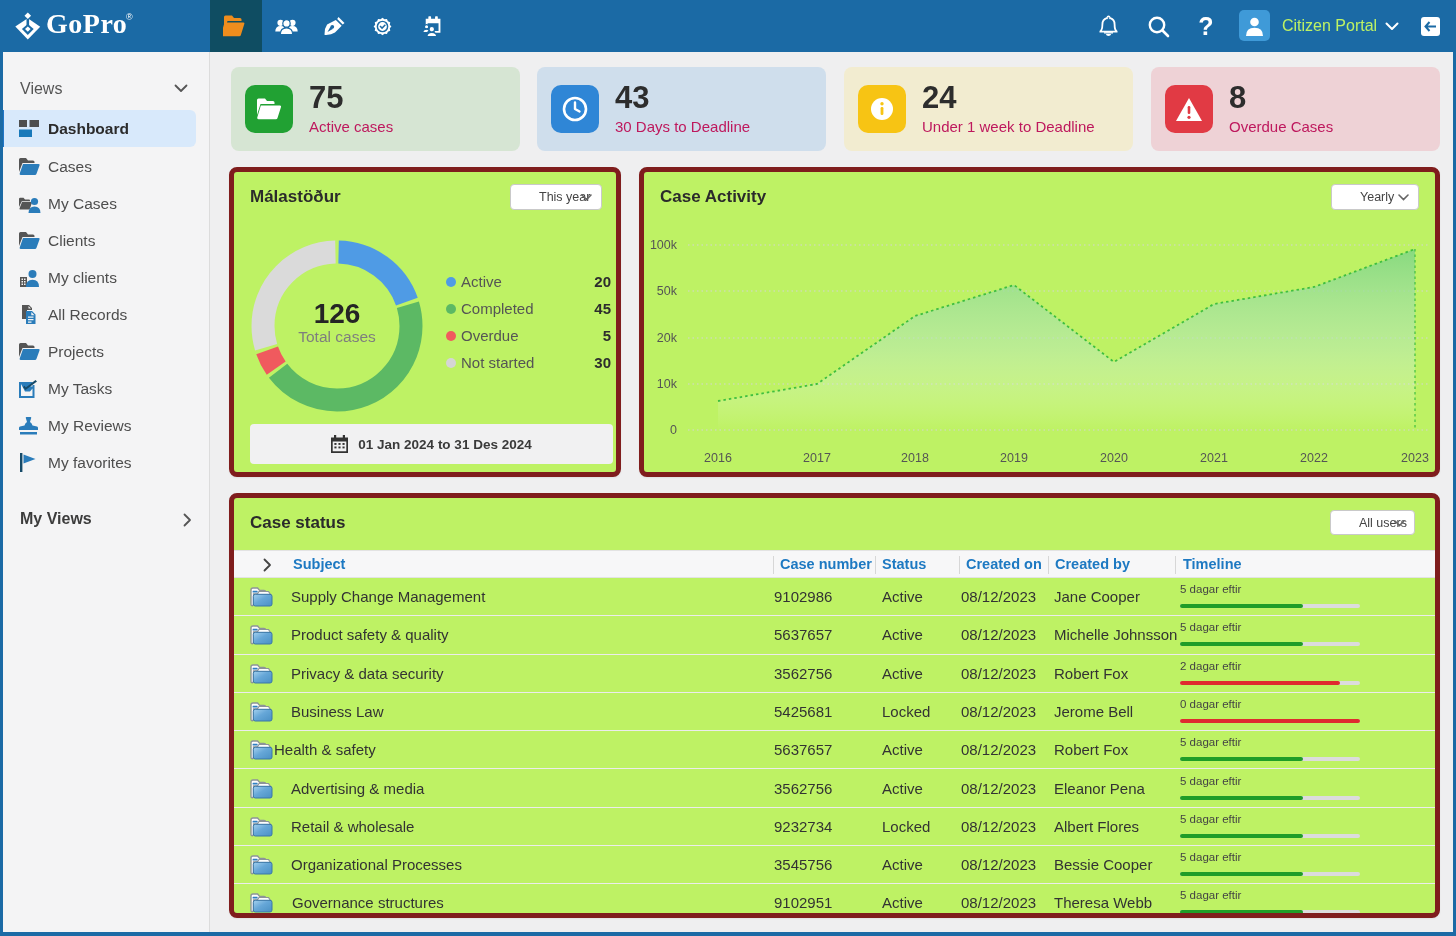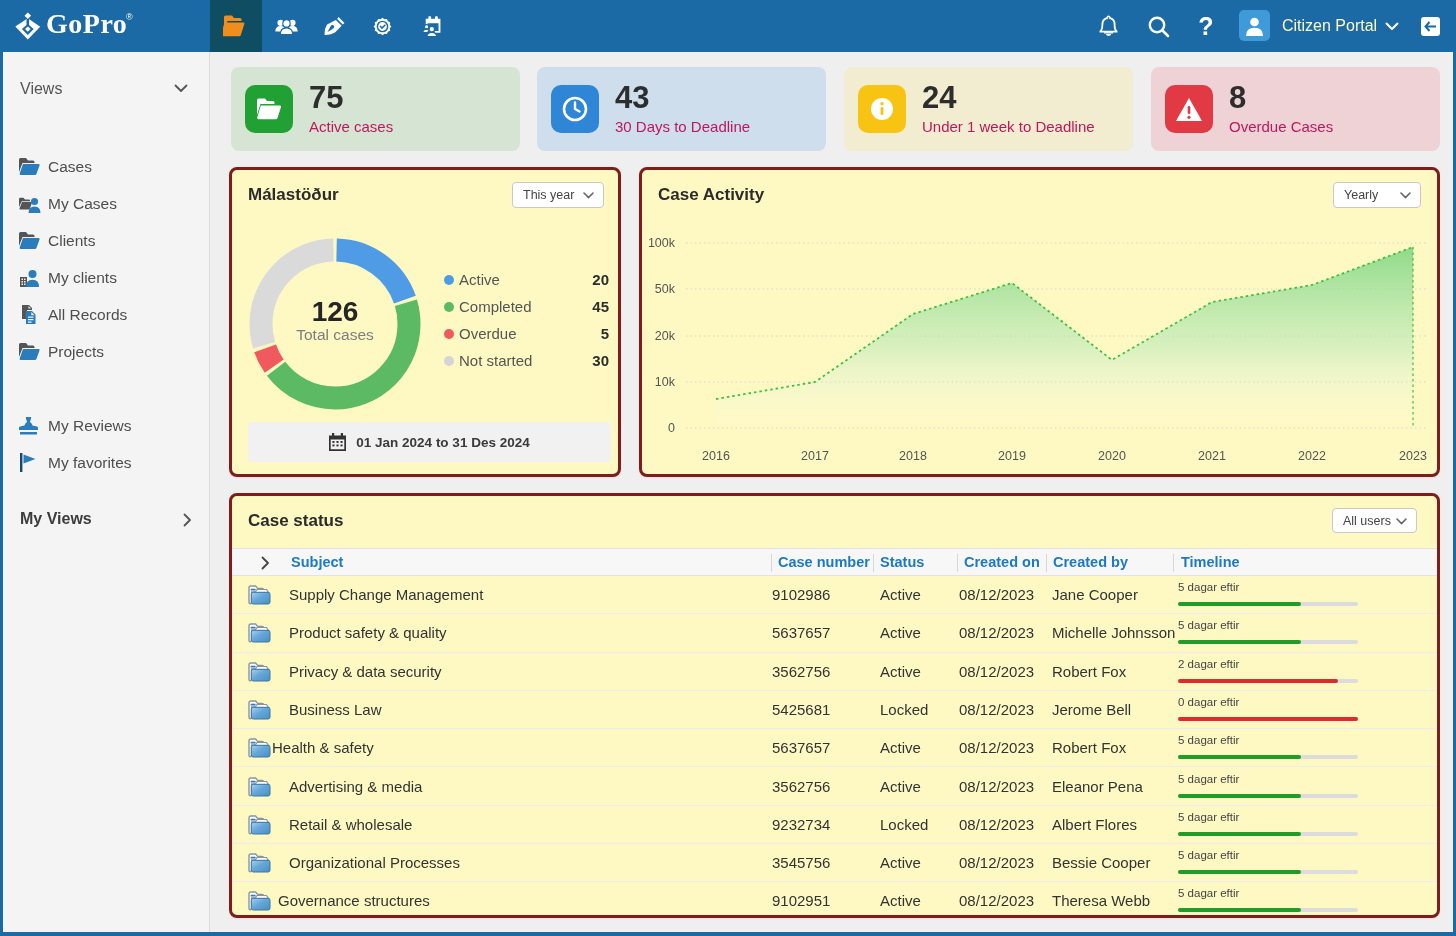--- a/index.html
+++ b/index.html
@@ -9,40 +9,40 @@
 #frameL{position:absolute;left:0;top:0;width:3px;height:936px;background:#1b6aa5;z-index:50;}
 #frameR{position:absolute;right:0;top:0;width:3px;height:936px;background:#1b6aa5;z-index:50;}
 #frameB{position:absolute;left:0;bottom:0;width:1456px;height:4px;background:#1b6aa5;z-index:50;}
 
 #nav{position:absolute;left:0;top:0;width:1456px;height:52px;background:#1b6aa5;z-index:40;}
 #logo{position:absolute;left:14px;top:12px;}
 #logotext{position:absolute;left:46px;top:8px;font-family:"Liberation Serif",serif;font-size:28px;font-weight:bold;color:#fff;letter-spacing:0.5px;}
 .navtab{position:absolute;top:0;height:52px;width:52px;display:flex;align-items:center;justify-content:center;}
 .navtab.active{background:#0f4d62;}
 .nicon{position:absolute;top:0;height:52px;display:flex;align-items:center;justify-content:center;}
-#citizen{position:absolute;left:1282px;top:0;height:40px;line-height:52px;color:#fef9c3;font-size:16px;}
+#citizen{position:absolute;left:1282px;top:0;height:40px;line-height:52px;color:#bef264;font-size:16px;}
 
 #side{position:absolute;left:0;top:52px;width:210px;height:884px;background:#f4f4f5;border-right:1px solid #dcdcdc;}
 #views-h{position:absolute;left:20px;top:28px;width:176px;font-size:16px;color:#555;}
 #views-h svg{position:absolute;right:8px;top:4px;}
 .mitem{position:absolute;left:0;width:196px;height:37px;display:flex;align-items:center;font-size:15.5px;color:#4e4e4e;}
 .mitem .ic{width:22px;height:20px;margin-left:19px;margin-right:7px;flex:none;display:flex;align-items:center;}
 .mitem.active{background:#d8e9fb;border-radius:0 6px 6px 0;color:#2b2b2b;font-weight:bold;}
 .mitem.active:before{content:"";position:absolute;left:0;top:0;width:4px;height:37px;background:#2176c7;}
 #myviews{position:absolute;left:20px;top:458px;width:172px;font-size:16px;color:#3c3c3c;font-weight:bold;}
 #myviews svg{position:absolute;right:0;top:3px;}
 
 .card{position:absolute;top:67px;width:289px;height:84px;border-radius:8px;}
 .card .isq{position:absolute;left:14px;top:18px;width:48px;height:48px;border-radius:10px;display:flex;align-items:center;justify-content:center;}
 .card .num{position:absolute;left:78px;top:13px;font-size:31px;font-weight:600;color:#2d2d2d;}
 .card .lbl{position:absolute;left:78px;top:51px;font-size:15px;color:#be185d;}
 
-.panel{position:absolute;background:#fef9c3;border-radius:8px;box-shadow:0 1px 2px rgba(0,0,0,0.06);border:3px solid #7f1d1d;}
+.panel{position:absolute;background:#bef264;border-radius:8px;box-shadow:0 1px 2px rgba(0,0,0,0.06);border:5px solid #7f1d1d;}
 .ptitle{position:absolute;left:16px;top:15px;font-size:17px;font-weight:bold;color:#2b2b2b;}
-.select{position:absolute;background:#fff;border:1px solid #c9c9c9;border-radius:4px;font-size:12.5px;color:#444;display:flex;align-items:center;padding-left:10px;}
+.select{position:absolute;background:#fff;border:1px solid #c9c9c9;border-radius:4px;font-size:12.5px;color:#444;display:flex;align-items:center;padding-left:28px;}
 .select svg{position:absolute;right:9px;top:50%;margin-top:-3px;}
 
 .lrow{position:absolute;left:212px;width:165px;height:20px;font-size:15px;color:#555;}
 .lrow .dot{position:absolute;left:0;top:5px;width:10px;height:10px;border-radius:50%;}
 .lrow .ltx{position:absolute;left:15px;top:1px;}
 .lrow .lval{position:absolute;right:0;top:1px;color:#2d2d2d;font-weight:600;}
 #datebox{position:absolute;left:16px;top:252px;width:363px;height:40px;background:#f1f1f2;border-radius:4px;display:flex;align-items:center;justify-content:center;font-size:13.5px;font-weight:600;color:#3a3a3a;}
 #datebox svg{margin-right:10px;}
 
 #tablepanel{left:229px;top:493px;width:1211px;height:425px;overflow:hidden;}
@@ -139,20 +139,29 @@
         <path d="M5.5 1 L1.5 5.5 L5.5 10 M1.8 5.5 L12 5.5" fill="none" stroke="#1b6aa5" stroke-width="2"></path>
       </svg>
   </div>
 </div>
 <div id="side">
   <div id="views-h">Views
     <svg width="14" height="9" viewBox="0 0 14 9">
         <path d="M1.5 1.5 L7 7 L12.5 1.5" fill="none" stroke="#555" stroke-width="1.8" stroke-linecap="round" stroke-linejoin="round"></path>
       </svg>
   </div>
+  <div class="mitem active" style="top:58px;">
+    <span class="ic">
+        <svg width="20" height="17" viewBox="0 0 20 17">
+          <rect x="0" y="0" width="8" height="7" fill="#4e4e4e"></rect>
+          <rect x="10.5" y="0" width="9.5" height="7" fill="#4e4e4e"></rect>
+          <rect x="0" y="9.5" width="13" height="7.5" fill="#1879ba"></rect>
+        </svg>
+      </span>Dashboard
+  </div>
   <div class="mitem" style="top:96px;">
     <span class="ic">
         <svg width="21" height="17" viewBox="0 0 21 17">
           <path d="M0 1.5 Q0 0 1.5 0 L7 0 L9 2.5 L14 2.5 Q15.5 2.5 15.5 4 L15.5 5 L3.5 5 L0 14 Z" fill="#555"></path>
           <path d="M4 6 L19.5 6 Q21 6 20.5 7.4 L17.5 15.7 Q17.2 17 15.8 17 L1.6 17 Q0.2 17 0.7 15.6 Z" fill="#2a7cba"></path>
         </svg>
       </span>Cases
   </div>
   <div class="mitem" style="top:133px;">
     <span class="ic">
@@ -189,20 +198,28 @@
         </svg>
       </span>All Records
   </div>
   <div class="mitem" style="top:281px;">
     <span class="ic">
         <svg width="21" height="17" viewBox="0 0 21 17">
           <path d="M0 1.5 Q0 0 1.5 0 L7 0 L9 2.5 L14 2.5 Q15.5 2.5 15.5 4 L15.5 5 L3.5 5 L0 14 Z" fill="#555"></path>
           <path d="M4 6 L19.5 6 Q21 6 20.5 7.4 L17.5 15.7 Q17.2 17 15.8 17 L1.6 17 Q0.2 17 0.7 15.6 Z" fill="#2a7cba"></path>
         </svg>
       </span>Projects
+  </div>
+  <div class="mitem" style="top:318px;">
+    <span class="ic">
+        <svg width="19" height="18" viewBox="0 0 19 18">
+          <path d="M0 2 L13.5 2 L13.5 4.5 L11.5 4.5 L11.5 6.5 L13.5 6.5 L13.5 5 L15.5 5 L15.5 18 L0 18 Z M2 4 L2 16 L13.5 16 L13.5 8.5 L11 11.5 L6 11.5 Z" fill="#2a7cba" fill-rule="evenodd"></path>
+          <path d="M6.5 10 L4 7 L5.5 5.8 L6.8 7.4 L16.5 0 L18 1.6 Z" fill="#164a68"></path>
+        </svg>
+      </span>My Tasks
   </div>
   <div class="mitem" style="top:392px;">
     <span class="ic">
         <svg width="17" height="19" viewBox="0 0 17 19">
           <rect x="1" y="0" width="2.4" height="19" fill="#164a68"></rect>
           <path d="M4.5 1.5 L16.5 6 L4.5 10.5 Z" fill="#2a7cba"></path>
         </svg>
       </span>My favorites
   </div>
   <div class="mitem" style="top:355px;">
@@ -525,21 +542,21 @@
         <i style="width:123px;background:#1f9d28;"></i>
       </span>
 </div>
 <div class="trow" style="top:386.4px;">
       <svg style="position:absolute;left:15px;top:8px;" width="25" height="22" viewBox="0 0 25 22">
         <path d="M2 4 Q2 2 4 2 L8.6 2 L10.6 4.4 L15 4.4 Q16.6 4.4 16.6 6 L16.6 8 L4.6 8 L4.6 18.5 L3.4 19.8 Q2 19.8 2 18.4 Z" fill="#fdfdfd" stroke="#8d9499" stroke-width="1.4"></path>
         <rect x="3.6" y="4.8" width="5" height="1.7" rx="0.5" fill="#2e7fc2"></rect>
         <path d="M10 5.5 L19.5 5.5 L21.5 8.5 L8 8.5 Z" fill="#fdfdfd" stroke="#8d9499" stroke-width="1.2"></path>
         <path d="M6.3 8.3 L21 8.3 Q23 8.3 23 10.3 L23 18 Q23 20 21 20 L6.3 20 Q4.3 20 4.3 18 L4.3 10.3 Q4.3 8.3 6.3 8.3 Z" fill="url(#fg)" stroke="#3a77a8" stroke-width="1"></path>
       </svg>
-<span class="cell" style="left:46px;">Governance structures</span>
+<span class="cell" style="left:58px;">Governance structures</span>
 <span class="cell" style="left:540px;">9102951</span>
 <span class="cell" style="left:648px;">Active</span>
 <span class="cell" style="left:727px;">08/12/2023</span>
 <span class="cell" style="left:820px;">Theresa Webb</span>
 <span class="blabel">5 dagar eftir</span>
 <span class="bar">
         <i style="width:123px;background:#1f9d28;"></i>
       </span>
 </div>
 </div>

